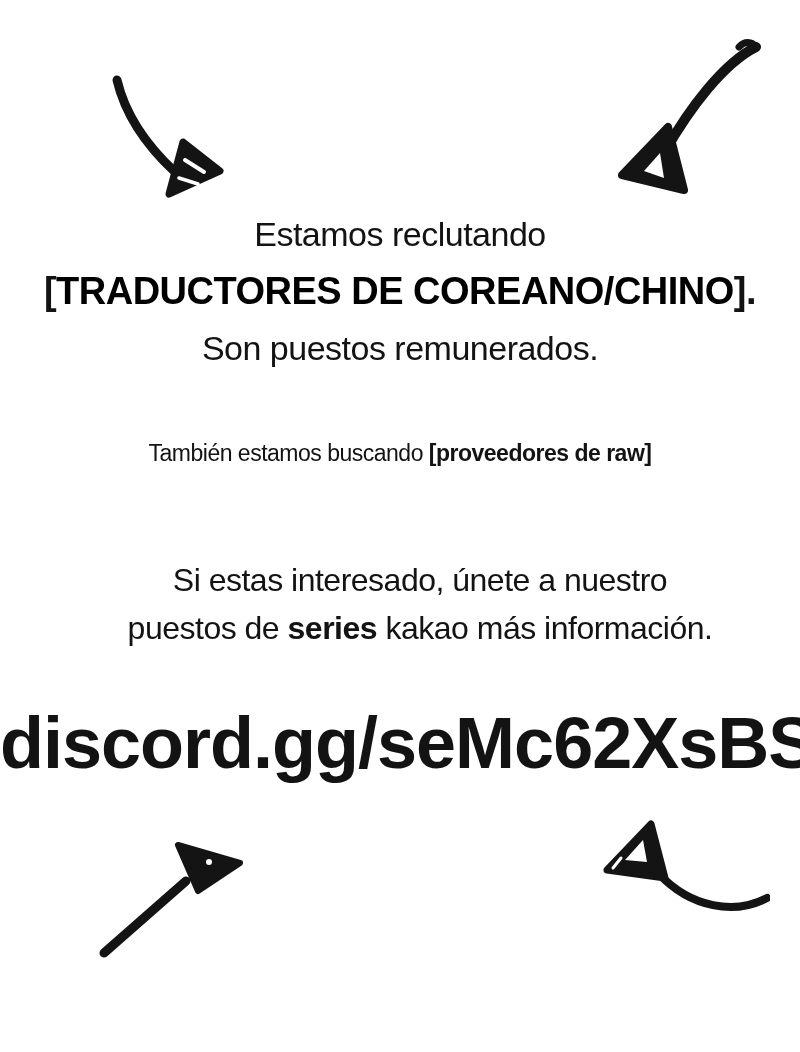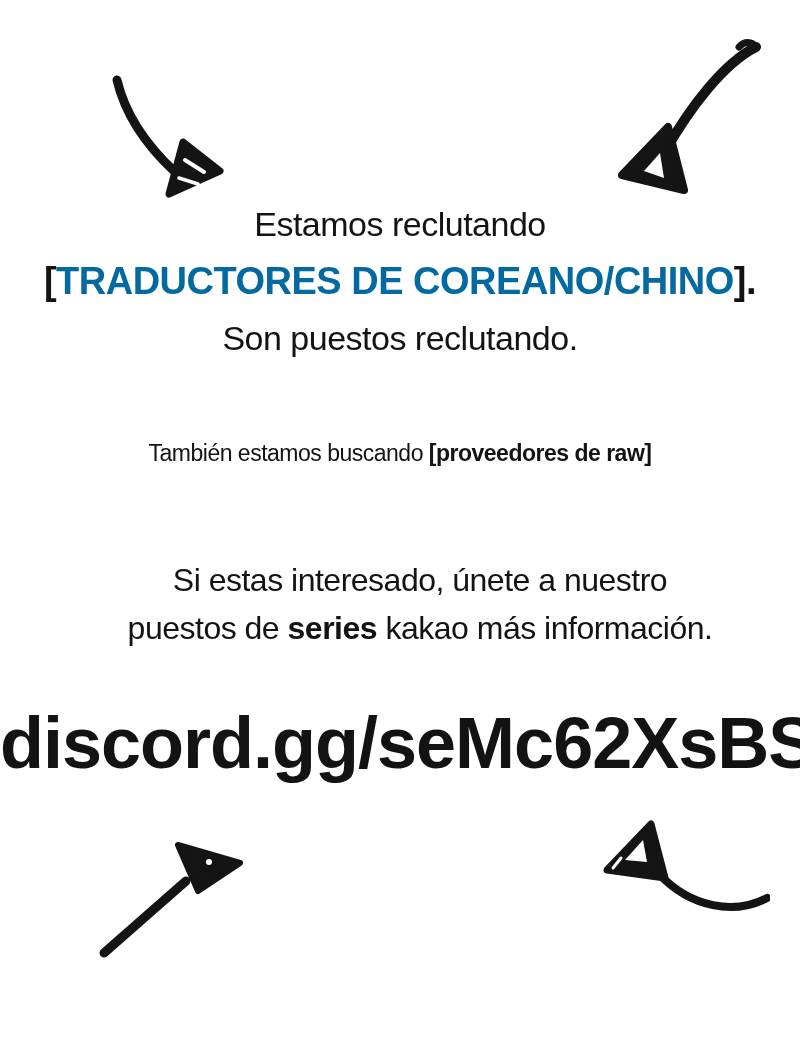--- a/index.html
+++ b/index.html
@@ -13,24 +13,24 @@
   }
   .poster { position: absolute; inset: 0; }
 
   .text-layer {
     position: absolute; left: 0; width: 100%;
     text-align: center;
     letter-spacing: -0.5px;
     white-space: nowrap;
   }
 
-  #block-recruit { top: 196px; text-align: center; }
+  #block-recruit { top: 206px; text-align: center; }
   #block-recruit .line-normal { font-size: 34px; line-height: 56px; }
   #block-recruit .line-highlight { font-size: 38px; line-height: 58px; font-weight: bold; }
-  .red-text { color: #0369a1; }
+  .red-text { color: #000000; }
   .black-bracket { color: #131313; }
 
   #block-raw { top: 430px; font-size: 23px; line-height: 47px; }
   #block-raw .bold { font-weight: bold; }
 
   #block-discord { top: 556px; font-size: 32px; line-height: 48px; padding-left: 20px; }
   #block-discord .bold { font-weight: bold; }
 
   #block-link { top: 702px; font-size: 72px; font-weight: bold; letter-spacing: -1px; }
 
@@ -82,21 +82,21 @@
       <path class="head" stroke-width="7" d="M12,58 L56,12 L70,66 Z"></path>
       <polygon class="gap" points="30,48 48,28 52,50"></polygon>
       <path class="gap-line" stroke-width="3" d="M18,56 L26,46"></path>
       <path class="stroke" stroke-width="8" d="M64,62 C96,96 140,103 172,86"></path>
     </svg>
   </div>
 
   <div class="text-layer" id="block-recruit">
     <div class="line-normal">Estamos reclutando</div>
     <div class="line-highlight"><span class="black-bracket">[</span><span class="red-text">TRADUCTORES DE COREANO/CHINO</span><span class="black-bracket">].</span></div>
-    <div class="line-normal">Son puestos reclutando.</div>
+    <div class="line-normal">Son puestos remunerados.</div>
   </div>
 
   <div class="text-layer" id="block-raw">
     <div><span>También estamos buscando </span><span class="bold">[proveedores de raw]</span></div>
   </div>
 
   <div class="text-layer" id="block-discord">
     <div>Si estas interesado, únete a nuestro</div>
     <div><span>puestos de </span><span class="bold">series</span><span> kakao más información.</span></div>
   </div>

